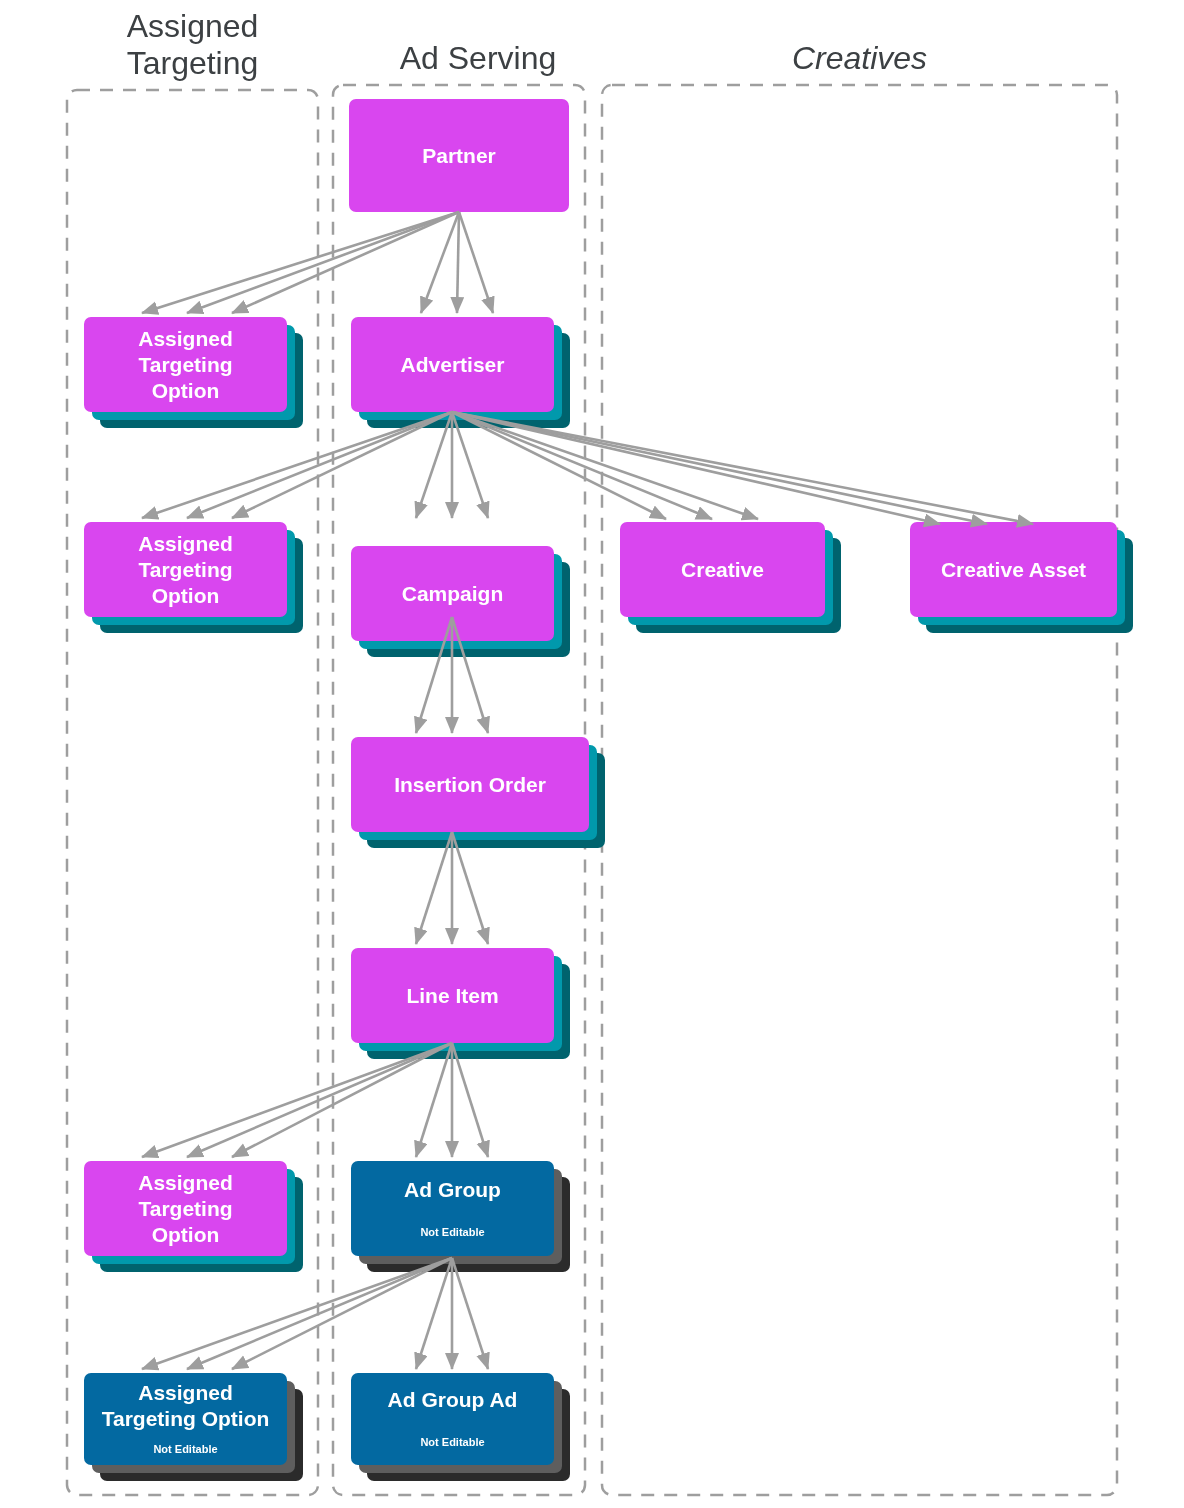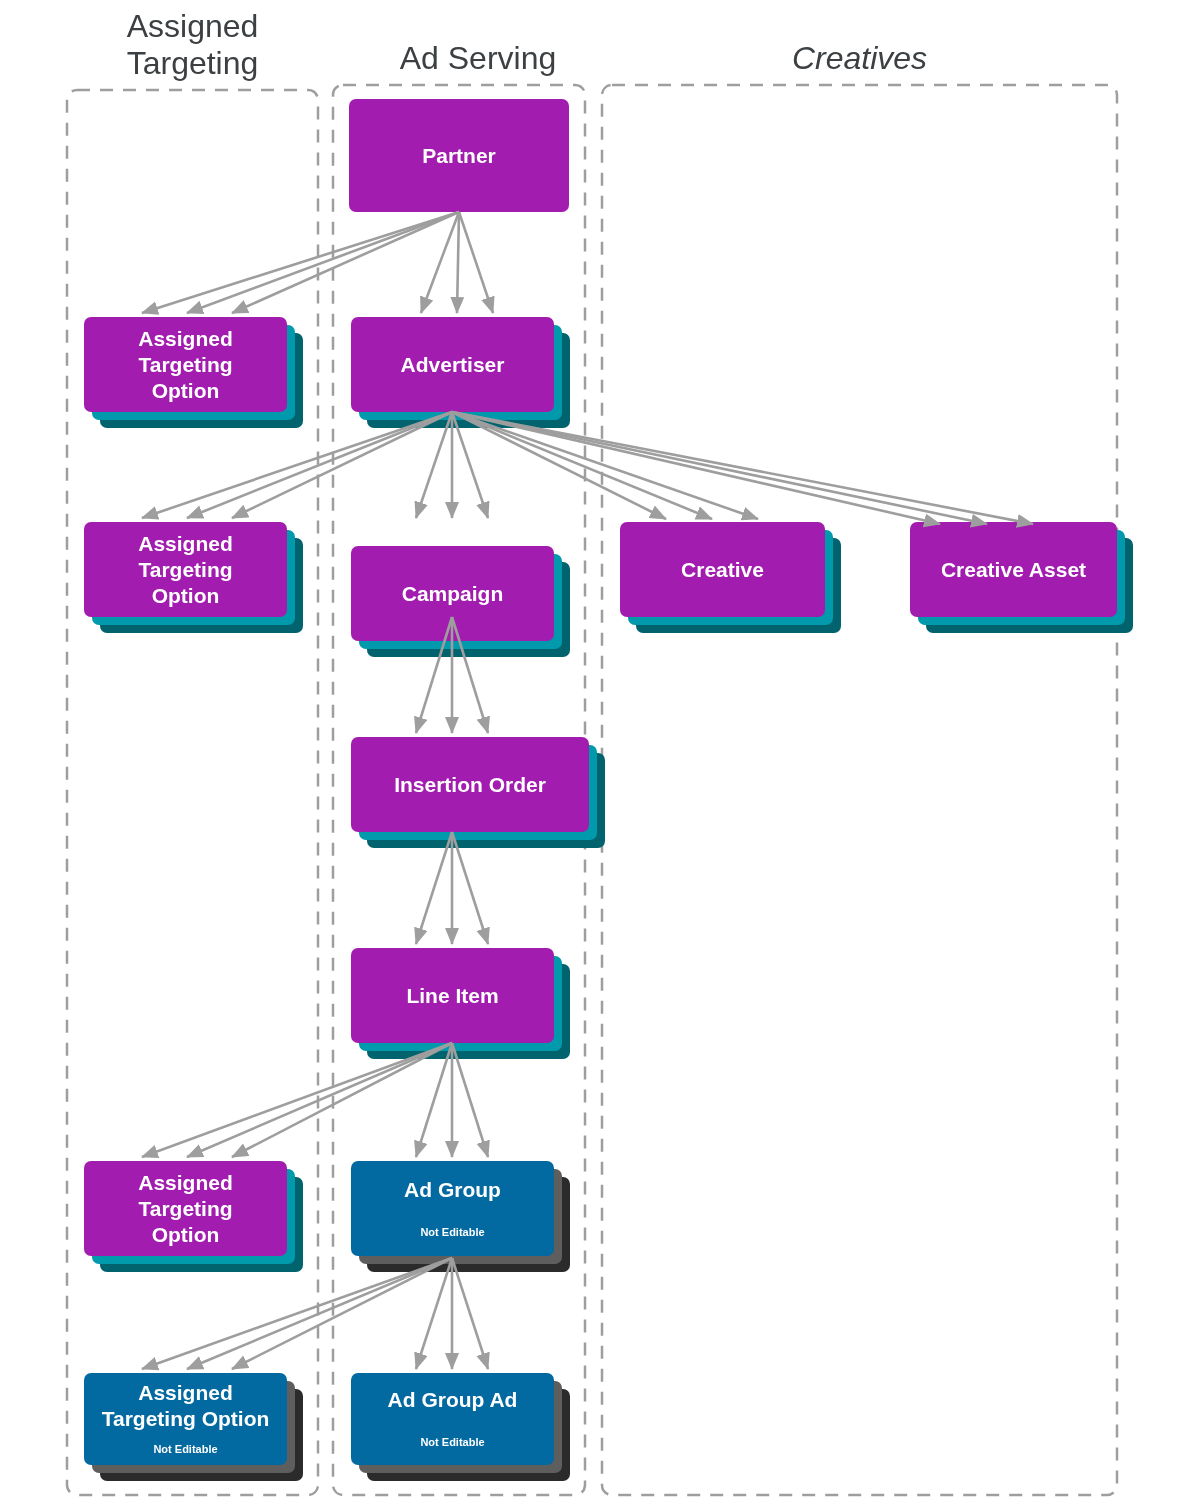--- a/index.html
+++ b/index.html
@@ -19,21 +19,21 @@
   }
   .col-title.at{left:67px;top:8px;width:251px;padding:0 36px;box-sizing:border-box;}
   .col-title.as{left:352px;top:40px;width:252px;}
   .col-title.cr{left:602px;top:40px;width:515px;font-style:italic;}
 
   
   .node{position:absolute;z-index:2;}
   .node .s1,.node .s2,.node .face{position:absolute;inset:0;border-radius:7px;}
   .node .s2{transform:translate(16px,16px);}
   .node .s1{transform:translate(8px,8px);}
-  .cyan .face{background:#a21caf;}
+  .cyan .face{background:#d946ef;}
   .cyan .s1{background:#0199AC;}
   .cyan .s2{background:#00636E;}
   .gray .face{background:#0369a1;}
   .gray .s1{background:#5E5E5E;}
   .gray .s2{background:#2B2B2B;}
   .face{
     display:flex;flex-direction:column;align-items:center;justify-content:center;
     color:#ffffff;font-weight:bold;font-size:21px;line-height:26px;text-align:center;
   }
   .face .line{display:block;}

